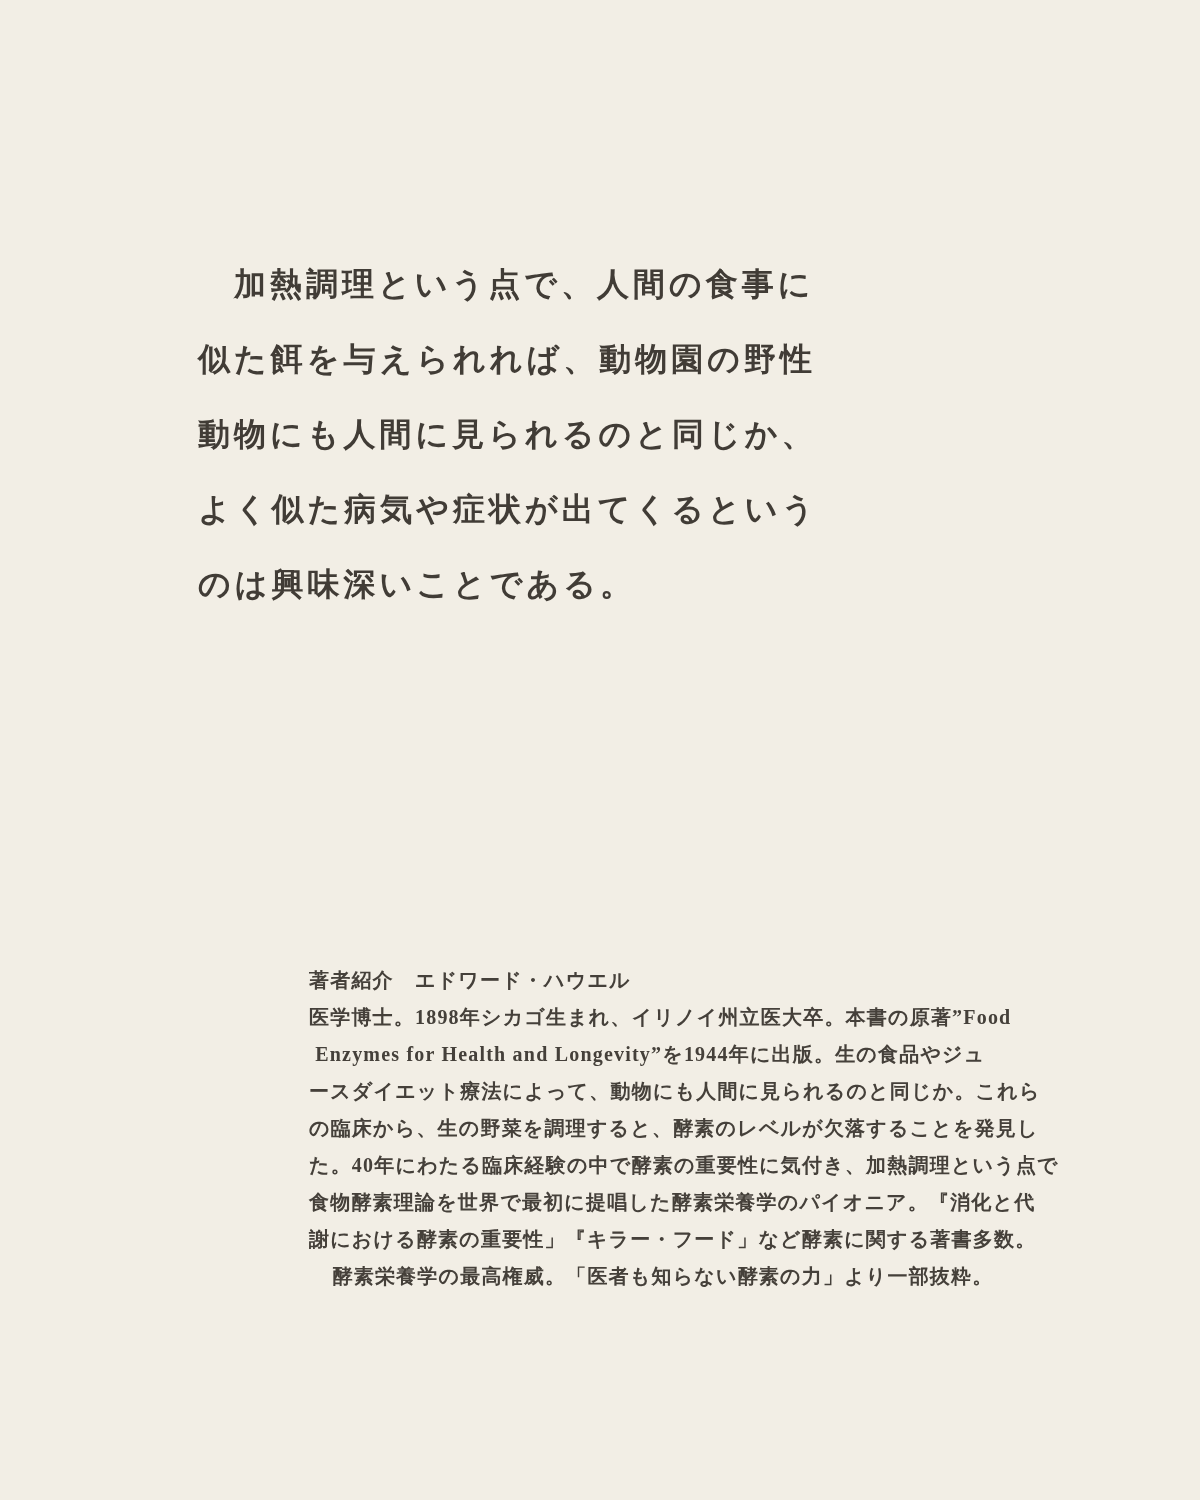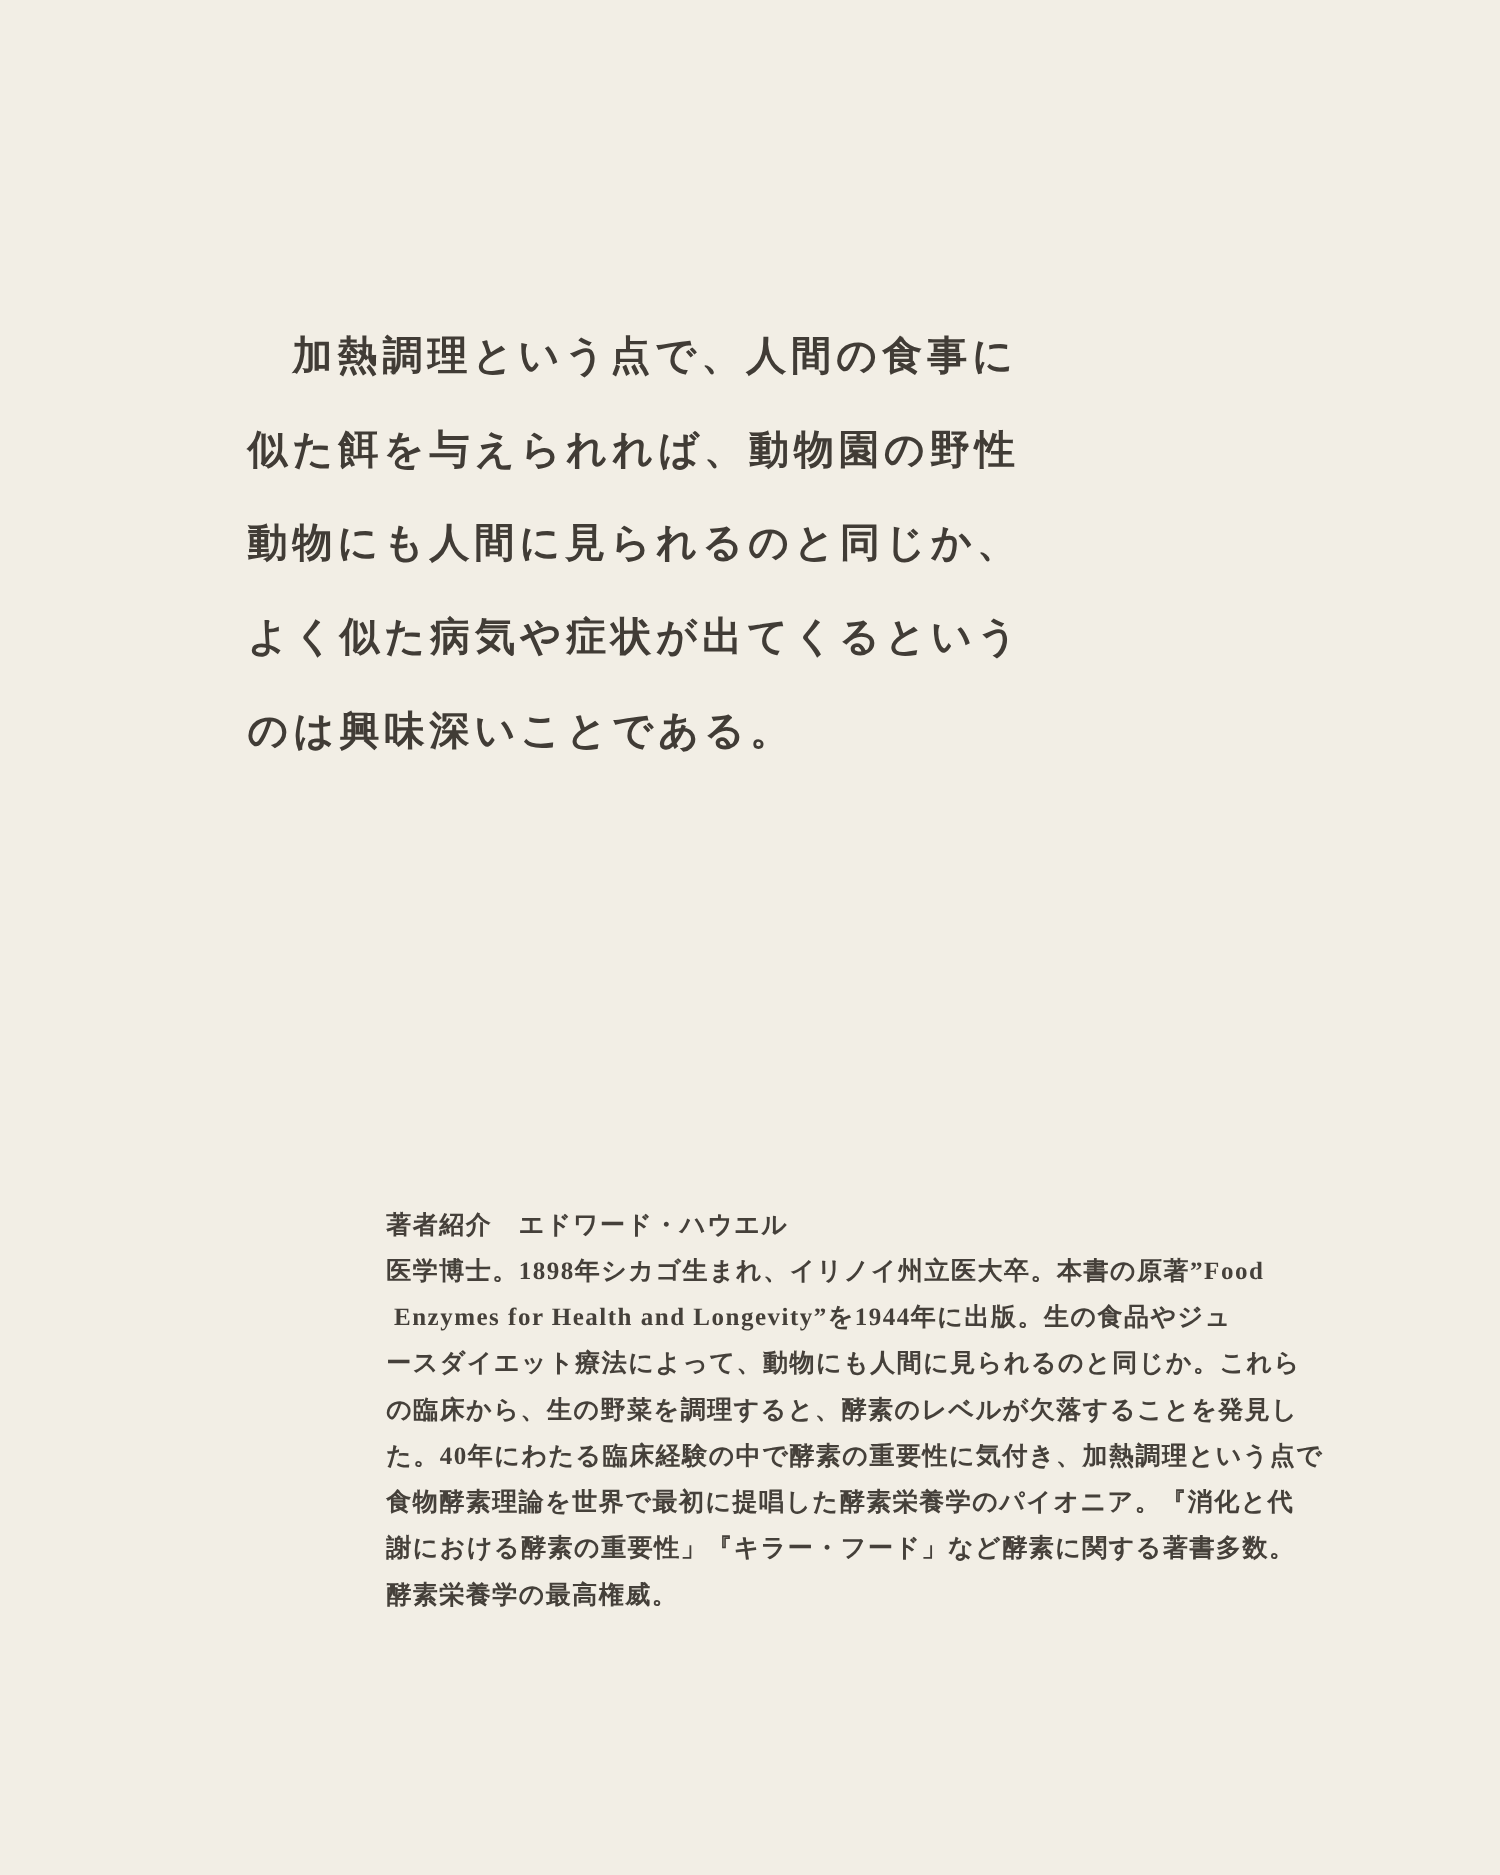--- a/index.html
+++ b/index.html
@@ -42,21 +42,21 @@
     font-weight: 600;
     line-height: 37px;
     letter-spacing: 1.2px;
     margin-top: 12px;
   }
   .bio-line {
     white-space: pre;
   }
   .bio-credit {
     display: flex;
-    justify-content: flex-start;
+    justify-content: center;
     white-space: pre;
   }
 </style>
 </head>
 <body>
 
 <div class="page">
 
   <div class="quote-block">
     <div class="quote-line">　加熱調理という点で、人間の食事に</div>
@@ -70,16 +70,17 @@
     <div class="bio-line">著者紹介　エドワード・ハウエル</div>
     <div class="bio-line">医学博士。1898年シカゴ生まれ、イリノイ州立医大卒。本書の原著”Food</div>
     <div class="bio-line"> Enzymes for Health and Longevity”を1944年に出版。生の食品やジュ</div>
     <div class="bio-line">ースダイエット療法によって、動物にも人間に見られるのと同じか。これら</div>
     <div class="bio-line">の臨床から、生の野菜を調理すると、酵素のレベルが欠落することを発見し</div>
     <div class="bio-line">た。40年にわたる臨床経験の中で酵素の重要性に気付き、加熱調理という点で</div>
     <div class="bio-line">食物酵素理論を世界で最初に提唱した酵素栄養学のパイオニア。『消化と代</div>
     <div class="bio-line">謝における酵素の重要性」『キラー・フード」など酵素に関する著書多数。</div>
     <div class="bio-credit">
       <span>酵素栄養学の最高権威。</span>
+      <span>「医者も知らない酵素の力」より一部抜粋。</span>
     </div>
   </div>
 
 </div>
 
 </body></html>

